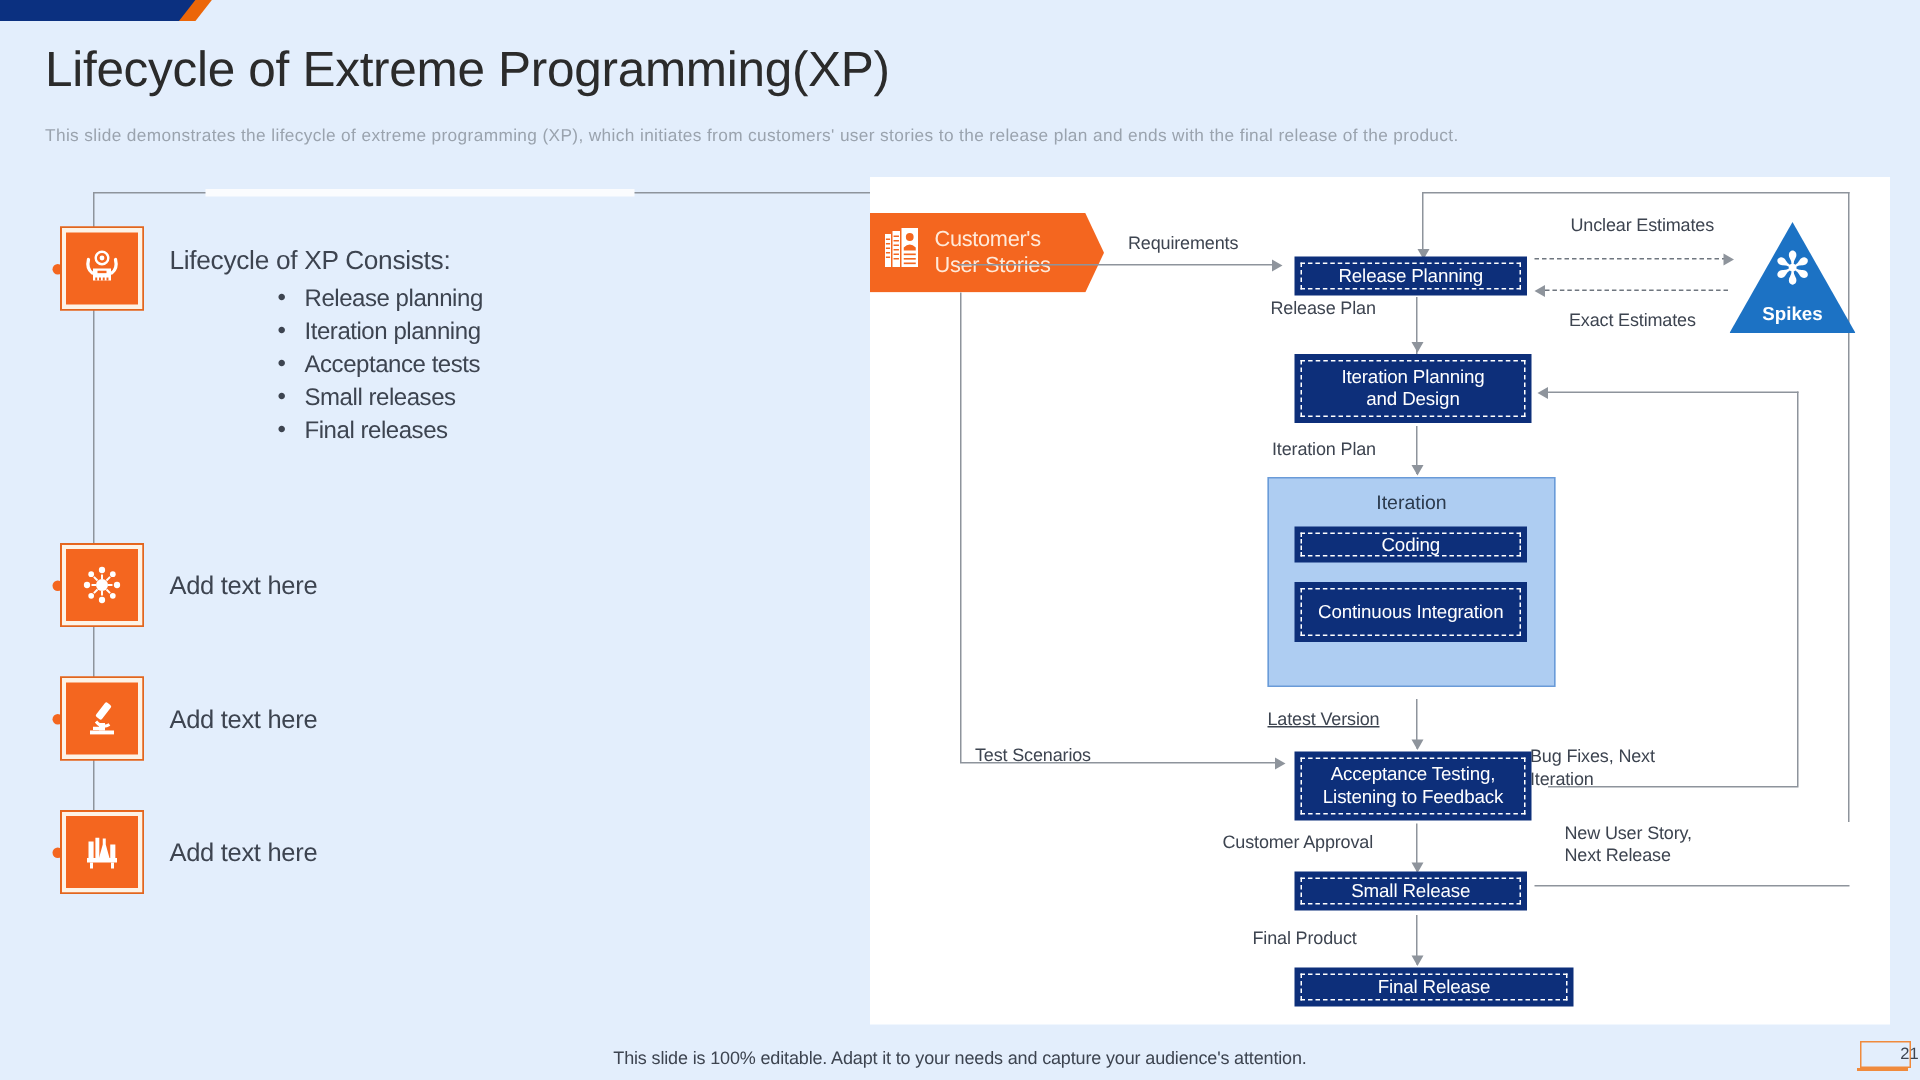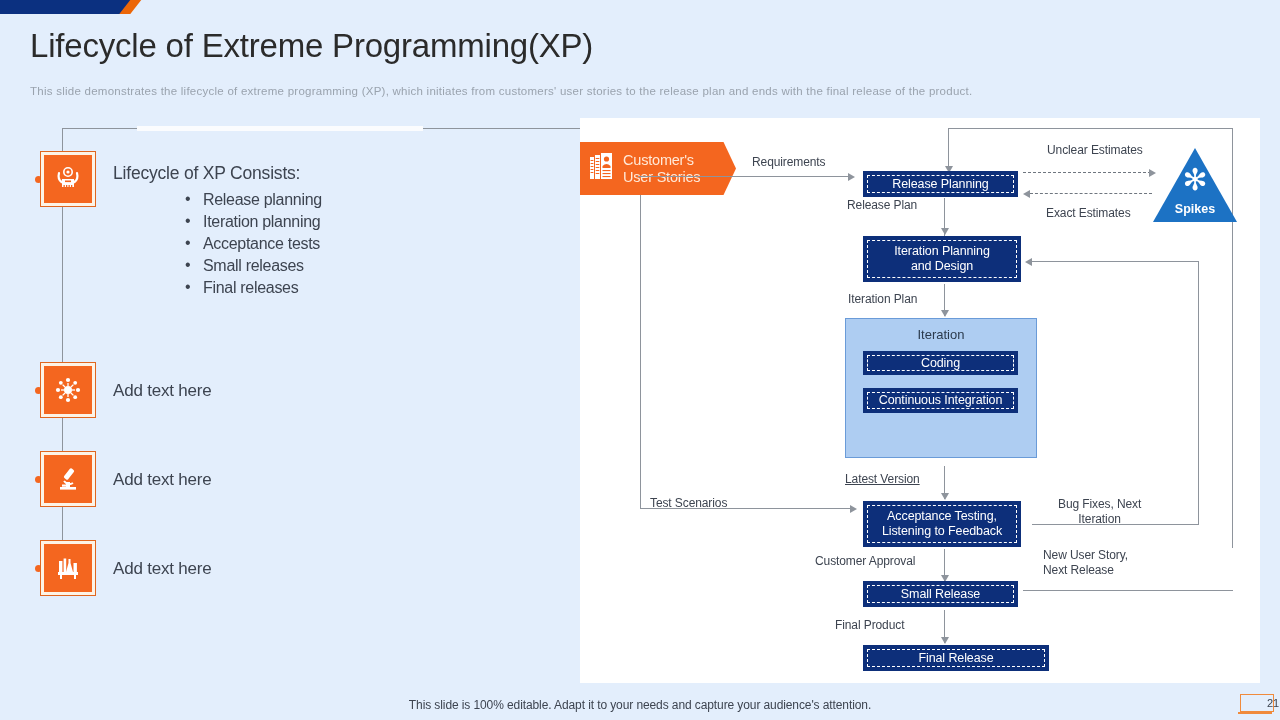--- a/index.html
+++ b/index.html
@@ -494,34 +494,34 @@
     <span>
       <span>Iteration Planning</span><br>
       <span>and Design</span>
     </span>
   </div>
 
   <div class="line-v" style="left:618px; top:143px; height:263px;"></div>
   <div class="line-h" style="left:452px; top:406px; width:167px;"></div>
   <div class="line-h" style="left:452px; top:143px; width:167px;"></div>
   <div class="arrow-l" style="left:445px; top:140px;"></div>
-  <div class="edge-label" style="left:478px; top:379px;text-align:center;">Bug Fixes, Next
+  <div class="edge-label" style="left:440px; top:379px;">Bug Fixes, Next
 Iteration</div>
 
   <div class="edge-label" style="left:268px; top:174px;">Iteration Plan</div>
   <div class="line-v" style="left:364px; top:166px; height:32px;"></div>
   <div class="arrow-d" style="left:361px; top:192px;"></div>
 
   <div id="iteration-group" style="left:265px; top:200px; width:192px; height:140px;">
     <div id="iteration-group-title">Iteration</div>
   </div>
   <div class="flow-box" style="left:283px; top:233px; width:155px; height:24px;">
     <span>Coding</span>
   </div>
-  <div class="flow-box" style="left:283px; top:270px; width:155px; height:25px;justify-content:center;">
+  <div class="flow-box" style="left:283px; top:270px; width:155px; height:40px;justify-content:center;">
     <span>Continuous Integration</span>
   </div>
 
   <div class="edge-label" style="left:265px; top:354px;text-decoration:underline;">Latest Version</div>
   <div class="line-v" style="left:364px; top:348px; height:33px;"></div>
   <div class="arrow-d" style="left:361px; top:375px;"></div>
 
   <div class="line-v" style="left:60px; top:77px; height:313px;"></div>
   <div class="line-h" style="left:60px; top:390px; width:212px;"></div>
   <div class="arrow-r" style="left:270px; top:387px;"></div>

